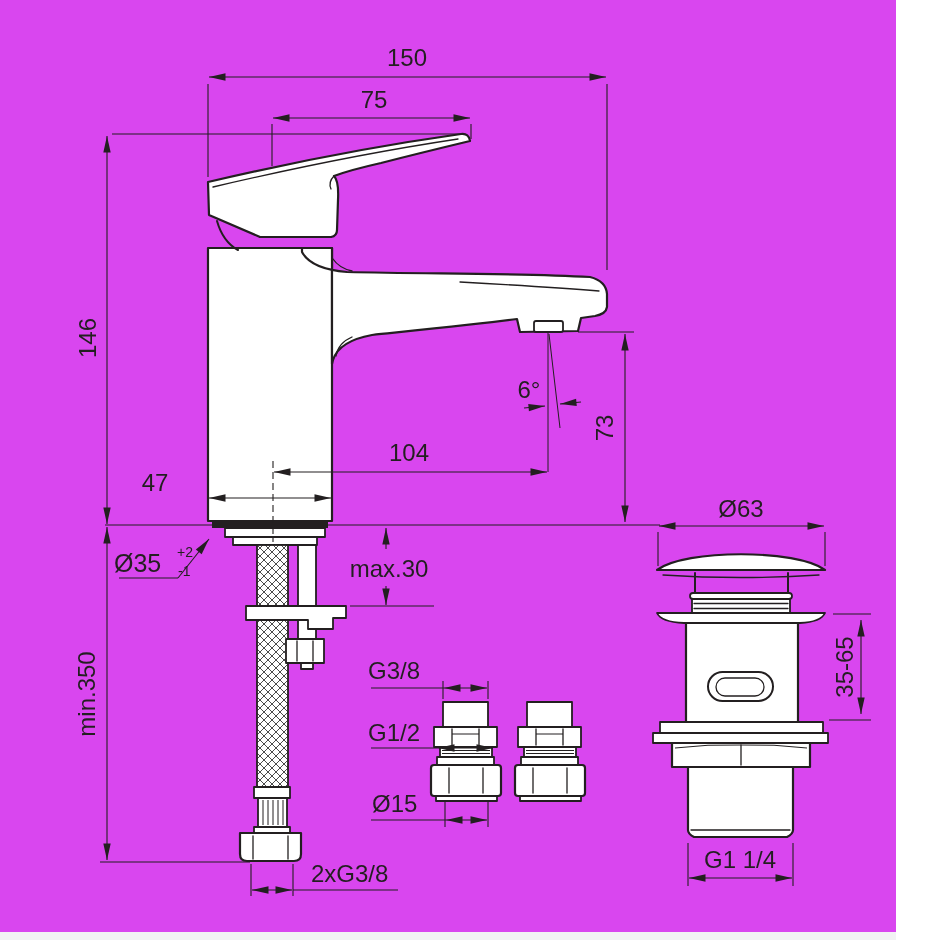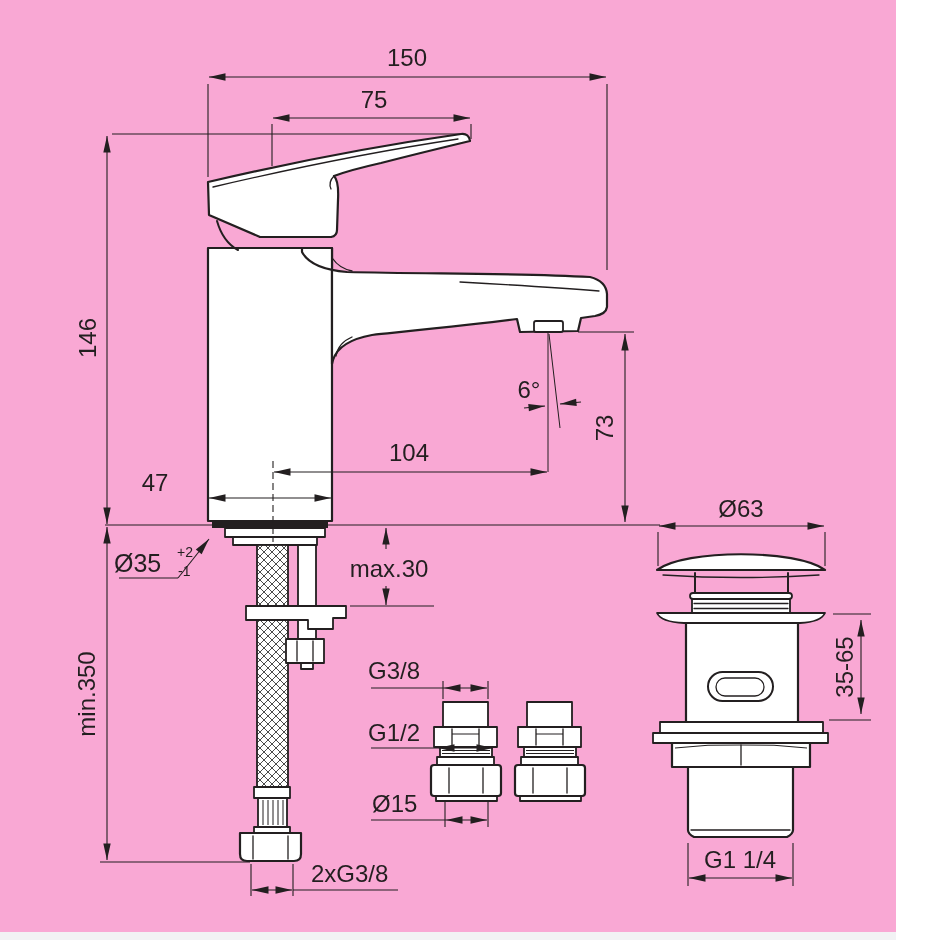--- a/index.html
+++ b/index.html
@@ -1,16 +1,16 @@
 <!DOCTYPE html>
 <html><head>
 <meta charset="utf-8">
 <style>
   html,body{margin:0;padding:0;background:#ffffff;}
-  .stage{position:relative;width:896px;height:940px;background:#f9a8d4;overflow:hidden;
+  .stage{position:relative;width:896px;height:940px;background:#d946ef;overflow:hidden;
          font-family:"Liberation Sans",sans-serif;}
   .bottom-strip{position:absolute;left:0;bottom:0;width:940px;height:8px;background:#f2f2f4;}
   svg{position:absolute;left:0;top:0;}
   
   .o  {fill:#ffffff;stroke:#231f20;stroke-width:2.2;stroke-linejoin:round;stroke-linecap:round;}
   .o2 {fill:#ffffff;stroke:#231f20;stroke-width:1.8;stroke-linejoin:round;stroke-linecap:round;}
   .ln {fill:none;stroke:#231f20;stroke-width:2;stroke-linecap:round;}
   .det{fill:none;stroke:#231f20;stroke-width:1.3;stroke-linecap:round;}
   .d  {fill:none;stroke:#231f20;stroke-width:1.1;}
   .thin{fill:none;stroke:#231f20;stroke-width:1;}

